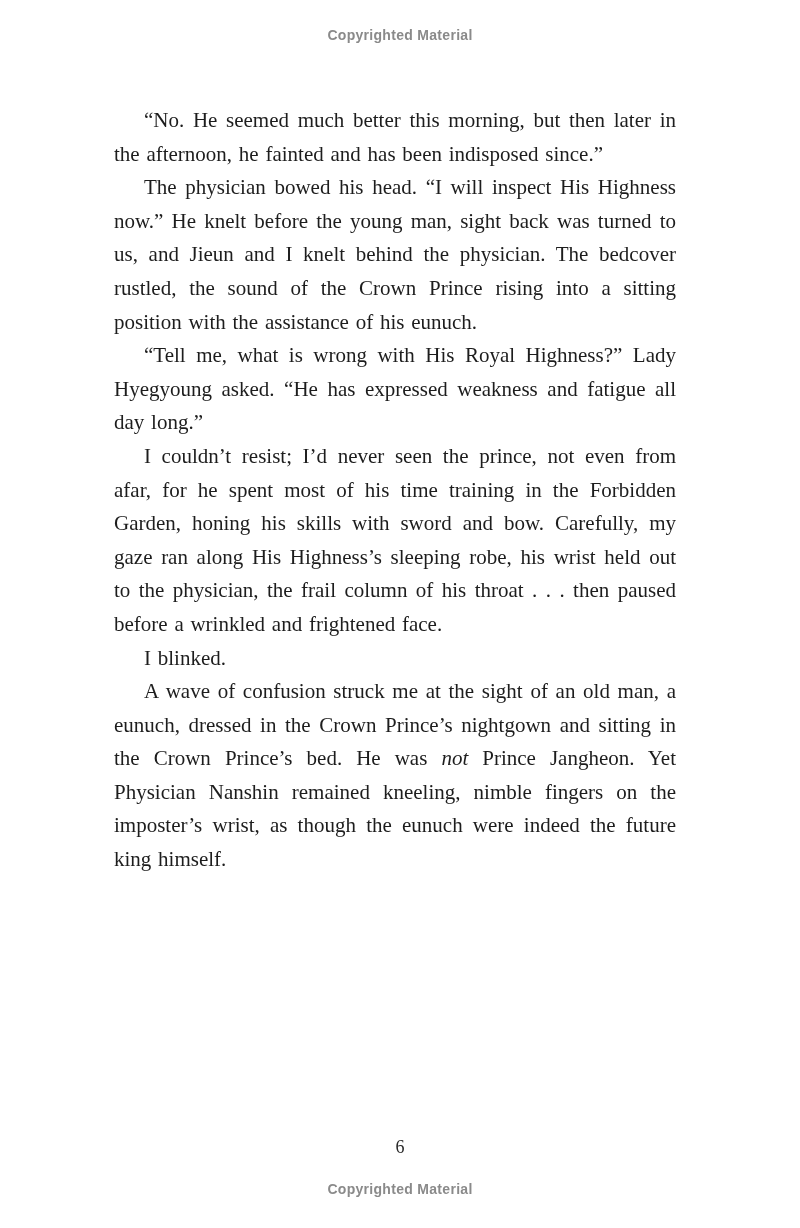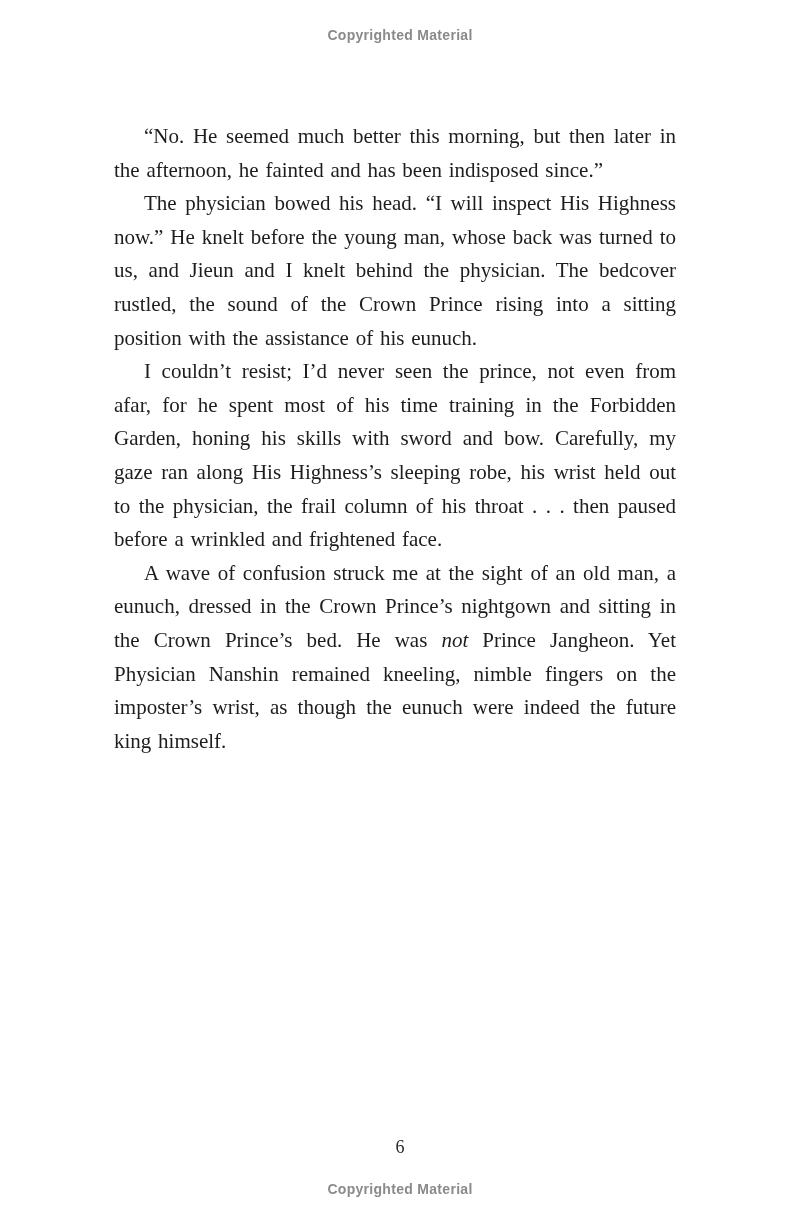--- a/index.html
+++ b/index.html
@@ -23,21 +23,21 @@
     font-family: "Liberation Sans", sans-serif;
     font-size: 14px;
     font-weight: 700;
     letter-spacing: 0.3px;
     color: #8a8a8a;
   }
   .notice.top { top: 27px; }
   .notice.bottom { top: 1181px; }
   .text-block {
     position: absolute;
-    top: 120px;
+    top: 104px;
     left: 114px;
     width: 562px;
   }
   .para {
     margin: 0;
     text-indent: 30px;
     text-align: justify;
     font-family: "Liberation Serif", serif;
     font-size: 21px;
     line-height: 33.6px;
@@ -60,21 +60,23 @@
   }
 </style>
 </head>
 <body>
 
 <div class="page">
   <div class="notice top">Copyrighted Material</div>
 
   <main class="text-block">
       <p class="para"><span>“No. He seemed much better this morning, but then later in the afternoon, he fainted and has been indisposed since.”</span></p>
-      <p class="para"><span>The physician bowed his head. “I will inspect His Highness now.” He knelt before the young man, whose back was turned to us, and Jieun and I knelt behind the physician. The bedcover rustled, the sound of the Crown Prince rising into a sitting position with the assistance of his eunuch.</span></p>
+      <p class="para"><span>The physician bowed his head. “I will inspect His Highness now.” He knelt before the young man, sight back was turned to us, and Jieun and I knelt behind the physician. The bedcover rustled, the sound of the Crown Prince rising into a sitting position with the assistance of his eunuch.</span></p>
+      <p class="para"><span>“Tell me, what is wrong with His Royal Highness?” Lady Hyegyoung asked. “He has expressed weakness and fatigue all day long.”</span></p>
       <p class="para"><span>I couldn’t resist; I’d never seen the prince, not even from afar, for he spent most of his time training in the Forbidden Garden, honing his skills with sword and bow. Carefully, my gaze ran along His Highness’s sleeping robe, his wrist held out to the physician, the frail column of his throat .&nbsp;.&nbsp;. then paused before a wrinkled and frightened face.</span></p>
+      <p class="para"><span>I blinked.</span></p>
       <p class="para"><span>A wave of confusion struck me at the sight of an old man, a eunuch, dressed in the Crown Prince’s nightgown and sitting in the Crown Prince’s bed. He was </span><em>not</em><span> Prince Jangheon. Yet Physician Nanshin remained kneeling, nimble fingers on the imposter’s wrist, as though the eunuch were indeed the future king himself.</span></p>
     </main>
 
   <div class="page-number">6</div>
 
   <div class="notice bottom">Copyrighted Material</div>
 </div>
 
 </body></html>

